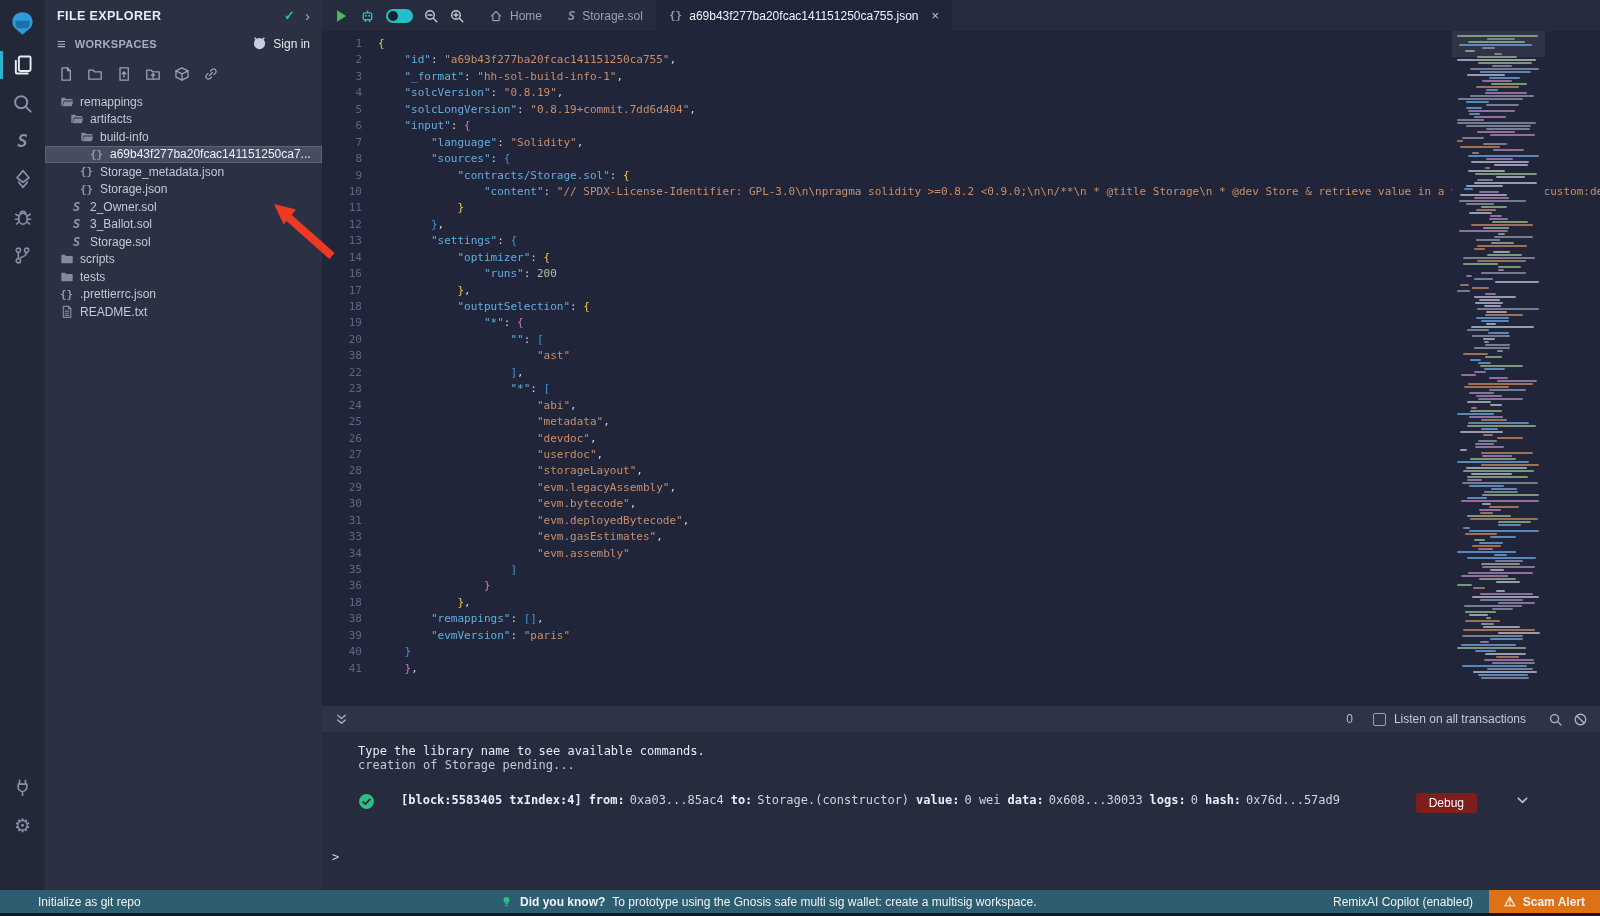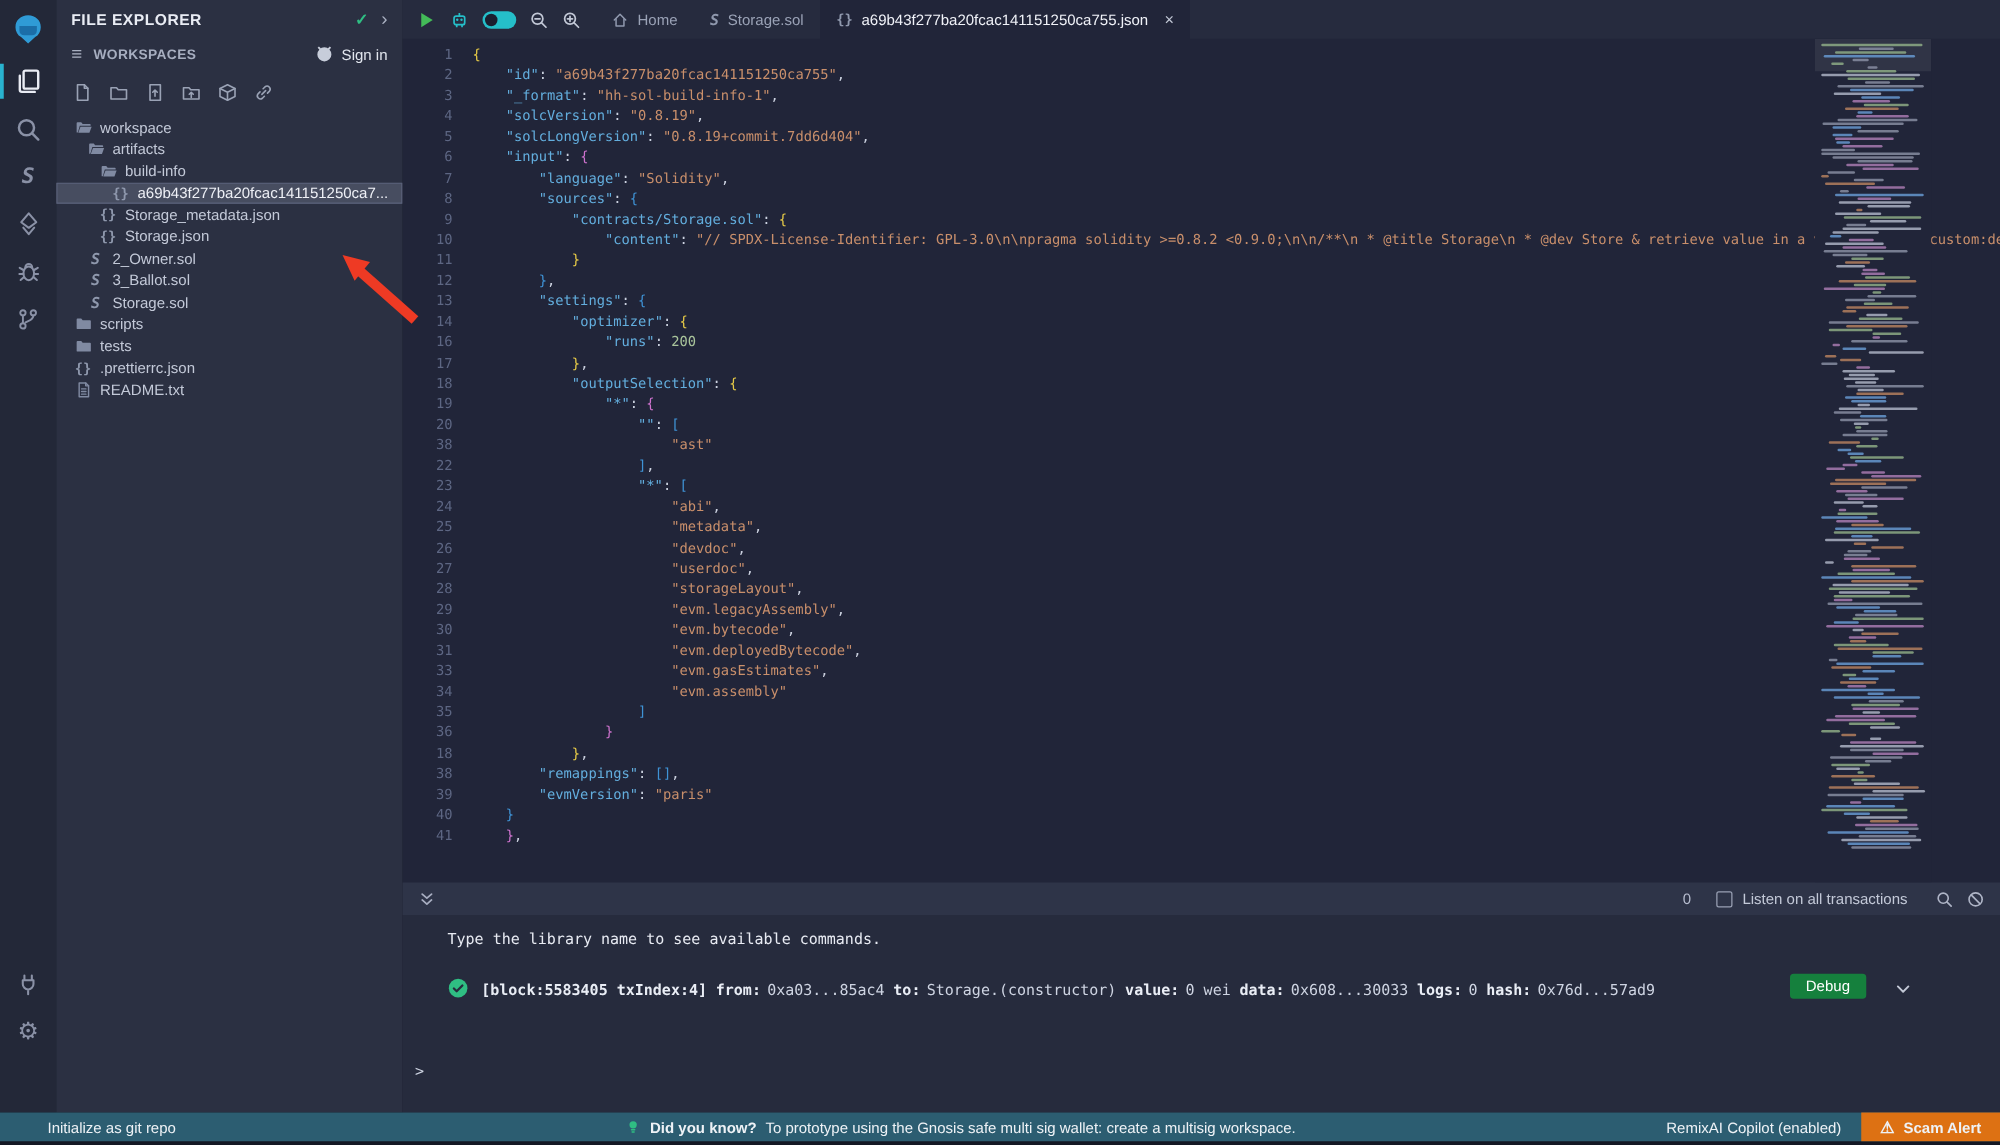--- a/index.html
+++ b/index.html
@@ -63,26 +63,26 @@
 .badge0{font-size:12px;color:#b7bdcf;margin-right:20px}
 .cb{appearance:none;width:13px;height:13px;border:1px solid #99a0b4;border-radius:2px;background:transparent;margin-right:8px;cursor:pointer}
 .listen{font-size:12px;color:#c3c9d8;margin-right:22px}
 .magico{color:#aeb4c6;margin-right:10px;display:flex;cursor:pointer}
 .filter{width:300px;height:20px;background:#394054;border:0;border-radius:3px;color:#dfe3ee;font-size:11.5px;padding:0 9px;outline:none;margin-right:12px}
 .filter::placeholder{color:#8f96ab}
 .ban{color:#aeb4c6;display:flex;cursor:pointer}
 .term{flex:1;background:#262b3d;font-family:"DejaVu Sans Mono",monospace;font-size:12px;color:#dde1ec;position:relative;padding:12px 0 0 36px;overflow:hidden}
 .tline1{color:#e8ebf3}
 .tline2{color:#c2c8d8}
-.txrow{display:flex;align-items:flex-end;margin-top:21px;padding-right:70px;gap:10px}
+.txrow{display:flex;align-items:flex-start;margin-top:21px;padding-right:70px;gap:26px}
 .txtext{display:flex;align-items:center;white-space:nowrap;overflow:hidden}
 .txb{font-weight:700;color:#e9edf5}
 .txl{font-weight:700;color:#e9edf5;margin-left:7px;margin-right:5px}
 .txv{color:#ced4e2}
-.debug-btn{margin-left:auto;flex:none;background:#15803d;color:#fff;font-family:"Liberation Sans",sans-serif;font-size:12px;padding:3px 13px;border-radius:3px;cursor:pointer}
+.debug-btn{margin-left:auto;flex:none;background:#7f1d1d;color:#fff;font-family:"Liberation Sans",sans-serif;font-size:12px;padding:3px 13px;border-radius:3px;cursor:pointer}
 .txchev{flex:none;color:#c2c8d6;display:flex;cursor:pointer;margin-left:12px}
 .prompt{position:absolute;left:10px;top:118px;color:#cfd5e3}
 
 .statusbar{height:23px;background:#2c5d71;display:flex;align-items:center;color:#eef2f6;font-size:12px;padding-left:38px;position:relative;flex:none}
 .sb-left{cursor:pointer}
 .sb-center{position:absolute;left:500px;display:flex;gap:7px;align-items:center}
 .tipt{font-weight:700}
 .sb-right{margin-left:auto;display:flex;align-items:center;height:100%}
 .copilot{margin-right:16px;cursor:pointer}
 .scam{height:100%;background:#dd7113;display:flex;align-items:center;gap:7px;padding:0 15px;font-weight:600;cursor:pointer}
@@ -199,21 +199,21 @@
           </span>
         </div>
       <div class="tree" id="tree">
           <div class="trow" style="padding-left: 14px;">
             <span class="ticon">
               <svg viewBox="0 0 16 16" width="14" height="14">
                 <path d="M1.5 4a.8.8 0 0 1 .8-.8h3.4l1.3 1.5h6.6a.7.7 0 0 1 .7.7v1H4.4L2.6 12.6H1.5z" fill="currentColor"></path>
                 <path d="M5 7.4h10.2l-2 5.4H3z" fill="currentColor"></path>
               </svg>
             </span>
-            <span>workspace</span>
+            <span>remappings</span>
           </div>
           <div class="trow" style="padding-left: 24px;">
             <span class="ticon">
               <svg viewBox="0 0 16 16" width="14" height="14">
                 <path d="M1.5 4a.8.8 0 0 1 .8-.8h3.4l1.3 1.5h6.6a.7.7 0 0 1 .7.7v1H4.4L2.6 12.6H1.5z" fill="currentColor"></path>
                 <path d="M5 7.4h10.2l-2 5.4H3z" fill="currentColor"></path>
               </svg>
             </span>
             <span>artifacts</span>
           </div>
@@ -636,20 +636,21 @@
               <svg viewBox="0 0 16 16" width="15" height="15" fill="none" stroke="currentColor" stroke-width="1.4">
                 <circle cx="8" cy="8" r="5.6"></circle>
                 <path d="M4.2 4.2l7.6 7.6"></path>
               </svg>
             </span>
         </span>
       </div>
 
       <div class="term">
         <div class="tline1">Type the library name to see available commands.</div>
+        <div class="tline2">creation of Storage pending...</div>
         <div class="txrow">
           <span style="flex:none;display:flex">
               <svg viewBox="0 0 16 16" width="17" height="17">
                 <circle cx="8" cy="8" r="7" fill="#2fbe83"></circle>
                 <path d="M4.8 8.3l2.1 2.1 4.3-4.4" fill="none" stroke="#262b3d" stroke-width="1.7" stroke-linecap="round" stroke-linejoin="round"></path>
               </svg>
             </span>
           <span class="txtext">
             <span class="txb">[block:5583405 txIndex:4]</span>
             <span id="txfields" style="display:contents"><span class="txl">from:</span><span class="txv">0xa03...85ac4</span><span class="txl">to:</span><span class="txv">Storage.(constructor)</span><span class="txl">value:</span><span class="txv">0 wei</span><span class="txl">data:</span><span class="txv">0x608...30033</span><span class="txl">logs:</span><span class="txv">0</span><span class="txl">hash:</span><span class="txv">0x76d...57ad9</span></span>

